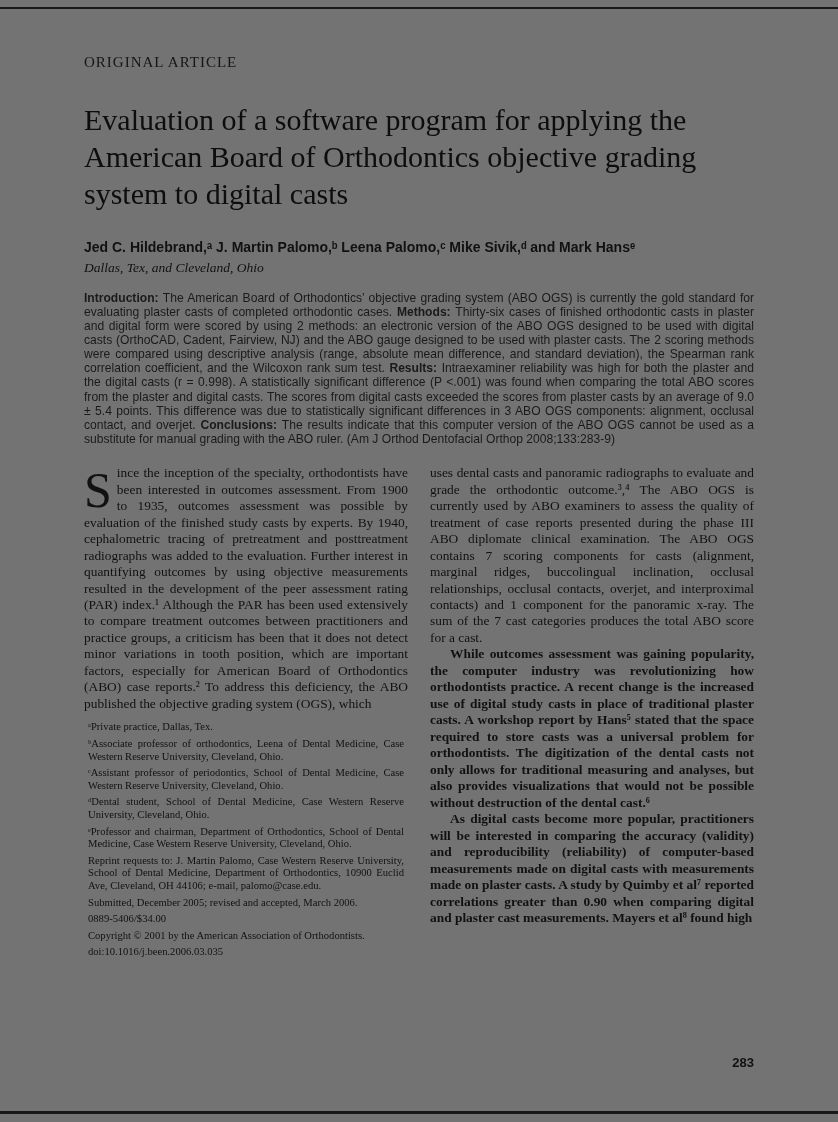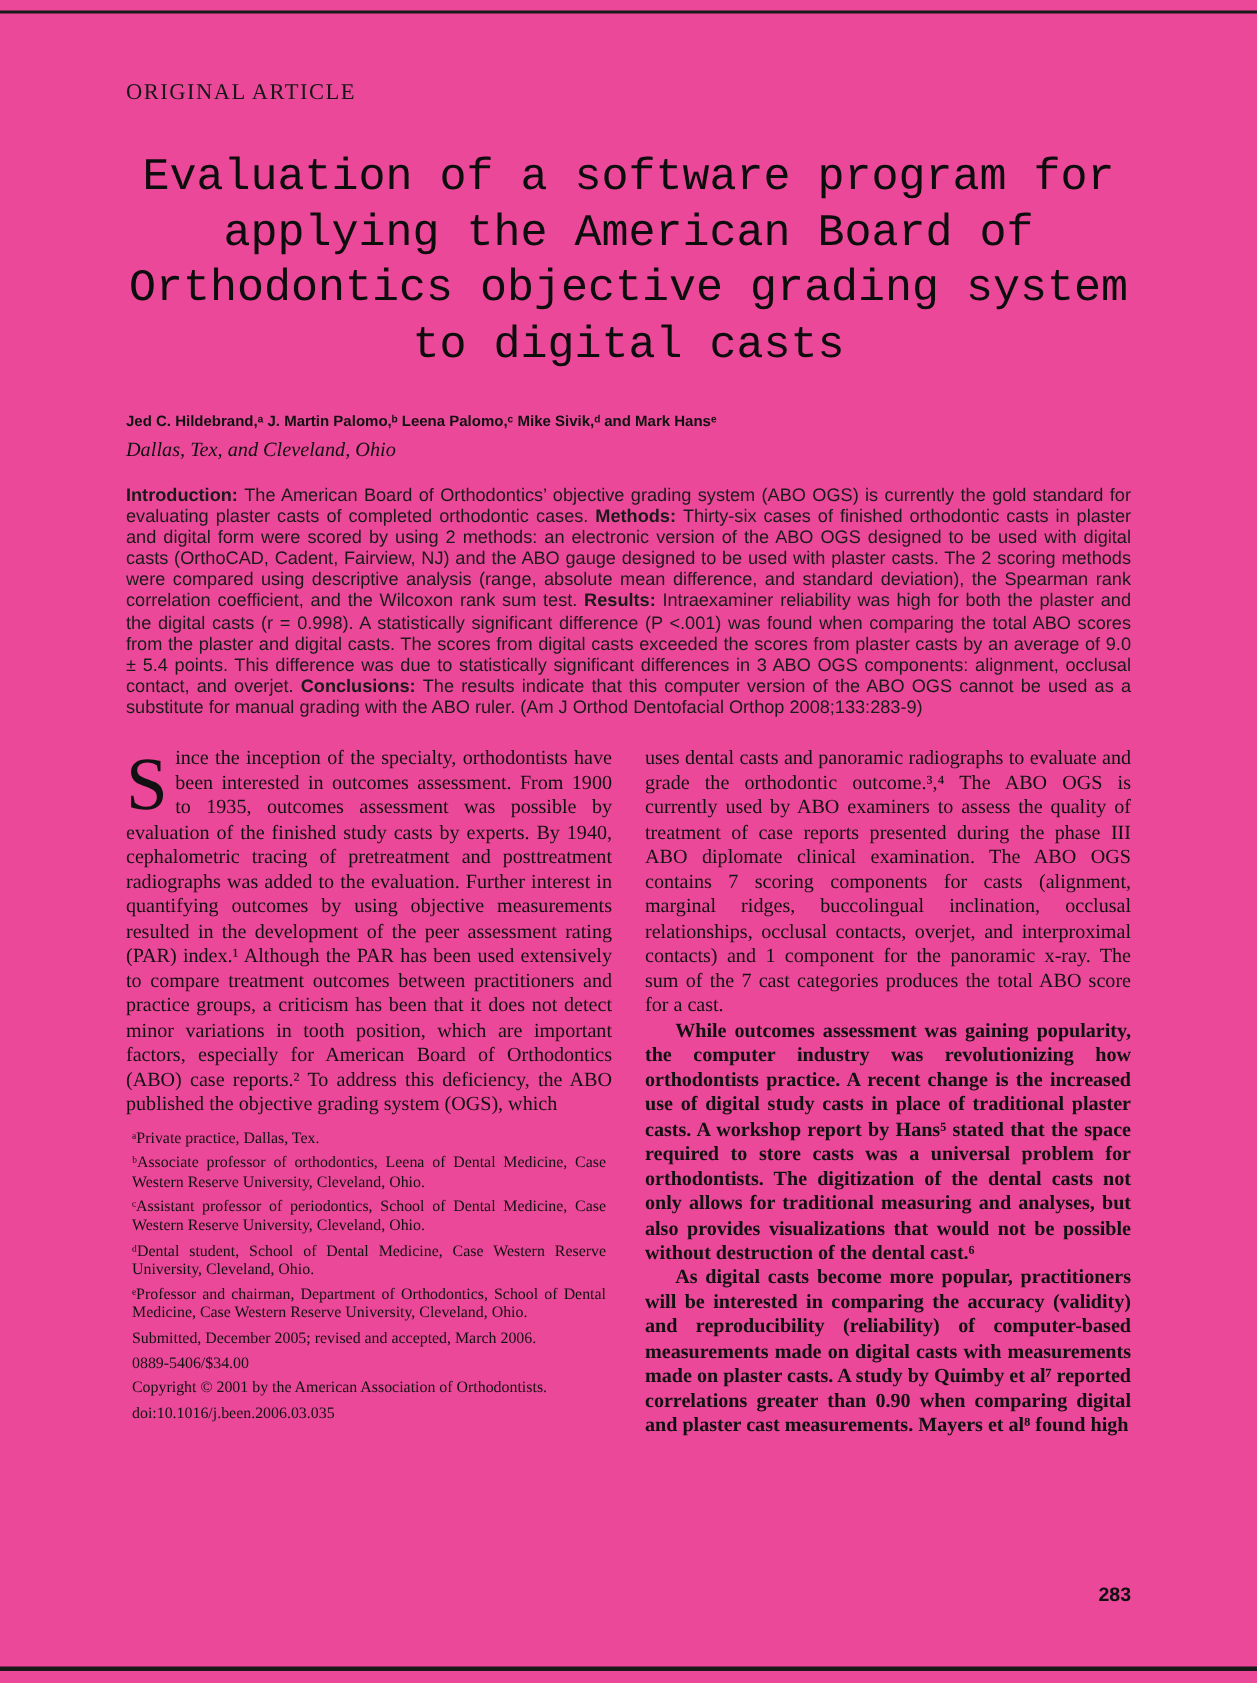--- a/index.html
+++ b/index.html
@@ -1,49 +1,48 @@
 <!DOCTYPE html>
 <html><head>
 <meta charset="utf-8">
 <style>
   html, body { margin: 0; padding: 0; background: #e8e8e8; }
   .page {
     position: relative;
     width: 838px;
     height: 1122px;
     margin: 0 auto;
-    background: #ec4899;
+    background: #737373;
     color: #111111;
     overflow: hidden;
   }
   .rule { position: absolute; left: 0; right: 0; background: #191919; }
   .top-rule { top: 7px; height: 2px; }
   .bottom-rule { bottom: 8px; height: 3px; }
   .content { padding: 0 84px; }
   .kicker {
     margin-top: 54px;
     font-family: "Liberation Serif", "DejaVu Serif", serif;
     font-size: 15px;
     letter-spacing: 1px;
     color: #161616;
   }
   .title {
     margin: 30px 0 0 0;
-    font-family: Liberation Mono, monospace;
+    font-family: Liberation Serif, serif;
     font-weight: 400;
     font-size: 30px;
     line-height: 1.24;
     color: #0d0d0d;
-    text-align: center;
   }
   .authors {
     margin-top: 26px;
     font-family: "Liberation Sans", "DejaVu Sans", sans-serif;
     font-weight: bold;
-    font-size: 10px;
+    font-size: 14px;
   }
   .affiliation {
     margin-top: 5px;
     font-family: Liberation Serif, serif;
     font-style: italic;
     font-size: 13.5px;
   }
   .abstract {
     margin-top: 15px;
     font-family: "Liberation Sans", "DejaVu Sans", sans-serif;
@@ -110,20 +109,21 @@
 
     <div class="columns">
       <div class="col left-col">
         <p class="opening"><span class="dropcap">S</span><span>ince the inception of the specialty, orthodontists have been interested in outcomes assessment. From 1900 to 1935, outcomes assessment was possible by evaluation of the finished study casts by experts. By 1940, cephalometric tracing of pretreatment and posttreatment radiographs was added to the evaluation. Further interest in quantifying outcomes by using objective measurements resulted in the development of the peer assessment rating (PAR) index.¹ Although the PAR has been used extensively to compare treatment outcomes between practitioners and practice groups, a criticism has been that it does not detect minor variations in tooth position, which are important factors, especially for American Board of Orthodontics (ABO) case reports.² To address this deficiency, the ABO published the objective grading system (OGS), which</span></p>
         <div class="footnotes">
             <p>ᵃPrivate practice, Dallas, Tex.</p>
             <p>ᵇAssociate professor of orthodontics, Leena of Dental Medicine, Case Western Reserve University, Cleveland, Ohio.</p>
             <p>ᶜAssistant professor of periodontics, School of Dental Medicine, Case Western Reserve University, Cleveland, Ohio.</p>
             <p>ᵈDental student, School of Dental Medicine, Case Western Reserve University, Cleveland, Ohio.</p>
             <p>ᵉProfessor and chairman, Department of Orthodontics, School of Dental Medicine, Case Western Reserve University, Cleveland, Ohio.</p>
+            <p>Reprint requests to: J. Martin Palomo, Case Western Reserve University, School of Dental Medicine, Department of Orthodontics, 10900 Euclid Ave, Cleveland, OH 44106; e-mail, palomo@case.edu.</p>
             <p>Submitted, December 2005; revised and accepted, March 2006.</p>
             <p>0889-5406/$34.00</p>
             <p>Copyright © 2001 by the American Association of Orthodontists.</p>
             <p>doi:10.1016/j.been.2006.03.035</p>
           </div>
       </div>
       <div class="col right-col">
           <p>uses dental casts and panoramic radiographs to evaluate and grade the orthodontic outcome.³,⁴ The ABO OGS is currently used by ABO examiners to assess the quality of treatment of case reports presented during the phase III ABO diplomate clinical examination. The ABO OGS contains 7 scoring components for casts (alignment, marginal ridges, buccolingual inclination, occlusal relationships, occlusal contacts, overjet, and interproximal contacts) and 1 component for the panoramic x-ray. The sum of the 7 cast categories produces the total ABO score for a cast.</p>
           <p>While outcomes assessment was gaining popularity, the computer industry was revolutionizing how orthodontists practice. A recent change is the increased use of digital study casts in place of traditional plaster casts. A workshop report by Hans⁵ stated that the space required to store casts was a universal problem for orthodontists. The digitization of the dental casts not only allows for traditional measuring and analyses, but also provides visualizations that would not be possible without destruction of the dental cast.⁶</p>
           <p>As digital casts become more popular, practitioners will be interested in comparing the accuracy (validity) and reproducibility (reliability) of computer-based measurements made on digital casts with measurements made on plaster casts. A study by Quimby et al⁷ reported correlations greater than 0.90 when comparing digital and plaster cast measurements. Mayers et al⁸ found high</p>

